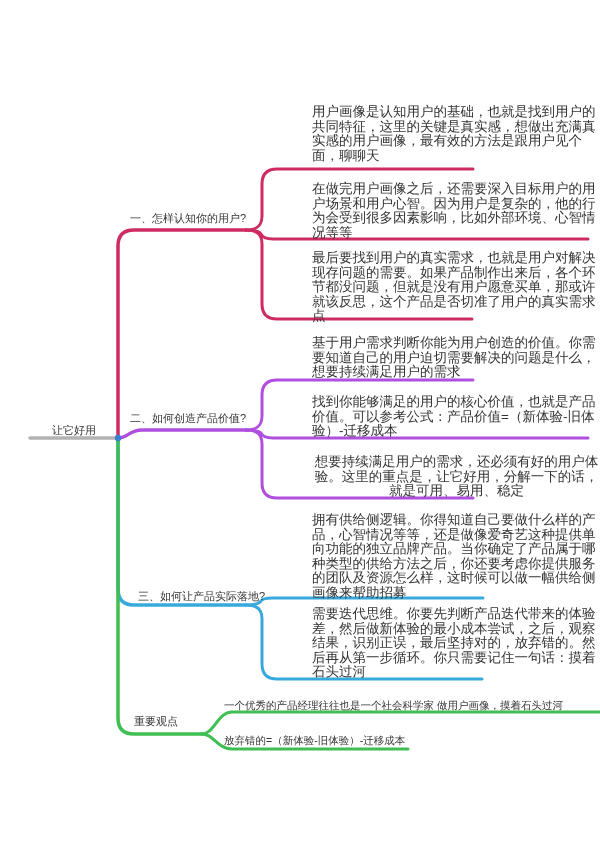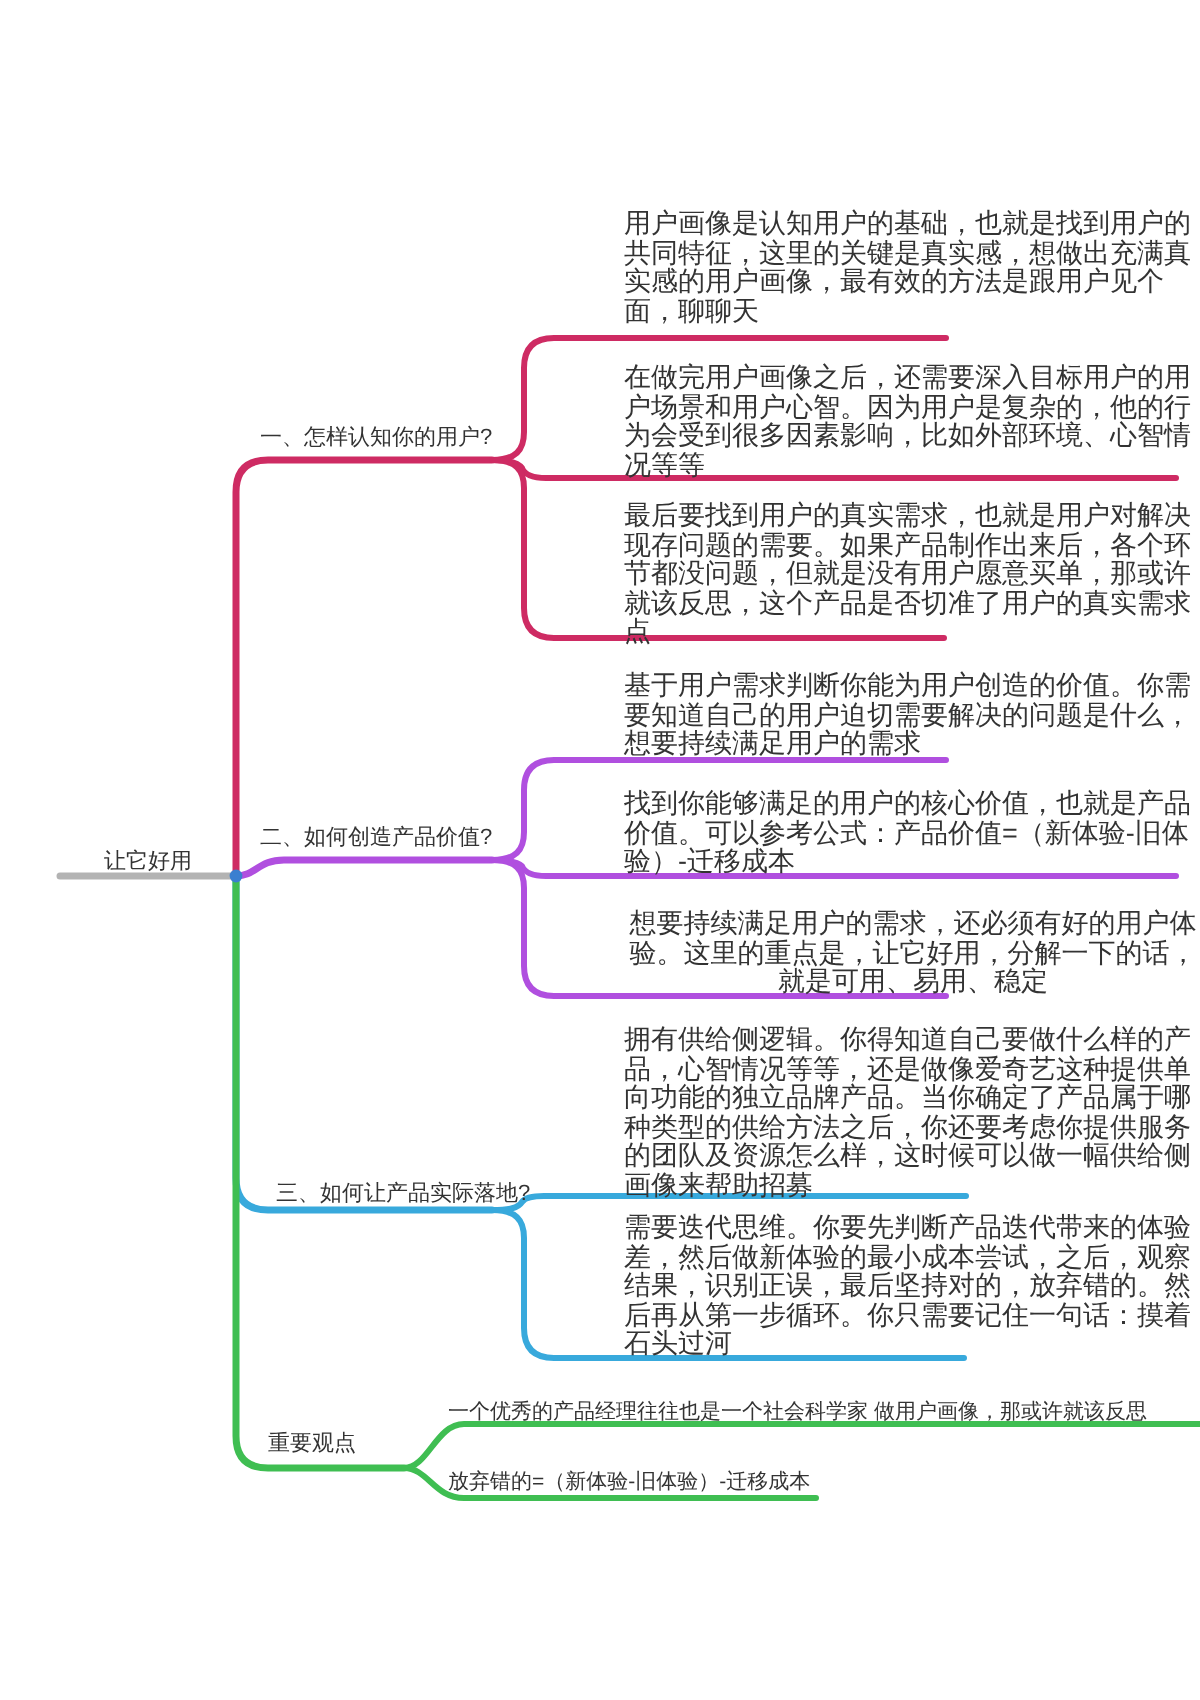--- a/index.html
+++ b/index.html
@@ -55,16 +55,16 @@
   <div class="node para" style="top:336px;">基于用户需求判断你能为用户创造的价值。你需要知道自己的用户迫切需要解决的问题是什么，想要持续满足用户的需求</div>
   <div class="node para" style="top:395px;">找到你能够满足的用户的核心价值，也就是产品价值。可以参考公式：产品价值=（新体验-旧体验）-迁移成本</div>
   <div class="node para" style="top:455px;text-align:center;">想要持续满足用户的需求，还必须有好的用户体验。这里的重点是，让它好用，分解一下的话，就是可用、易用、稳定</div>
 
   <div class="node label" style="left:138px;top:589px;">三、如何让产品实际落地?</div>
   <div class="node para" style="top:513px;">拥有供给侧逻辑。你得知道自己要做什么样的产品，心智情况等等，还是做像爱奇艺这种提供单向功能的独立品牌产品。当你确定了产品属于哪种类型的供给方法之后，你还要考虑你提供服务的团队及资源怎么样，这时候可以做一幅供给侧画像来帮助招募</div>
   <div class="node para" style="top:607px;">需要迭代思维。你要先判断产品迭代带来的体验差，然后做新体验的最小成本尝试，之后，观察结果，识别正误，最后坚持对的，放弃错的。然后再从第一步循环。你只需要记住一句话：摸着石头过河</div>
 
   <div class="node label" style="left:134px;top:714px;">重要观点</div>
   <div class="node small" style="left:224px;top:699px;">一个优秀的产品经理往往也是一个社会科学家</div>
-  <div class="node small" style="left:437px;top:699px;">做用户画像，那或许就该反思</div>
+  <div class="node small" style="left:437px;top:699px;">做用户画像，摸着石头过河</div>
   <div class="node small" style="left:224px;top:734px;">放弃错的=（新体验-旧体验）-迁移成本</div>
 
 </div>
 
 </body></html>

